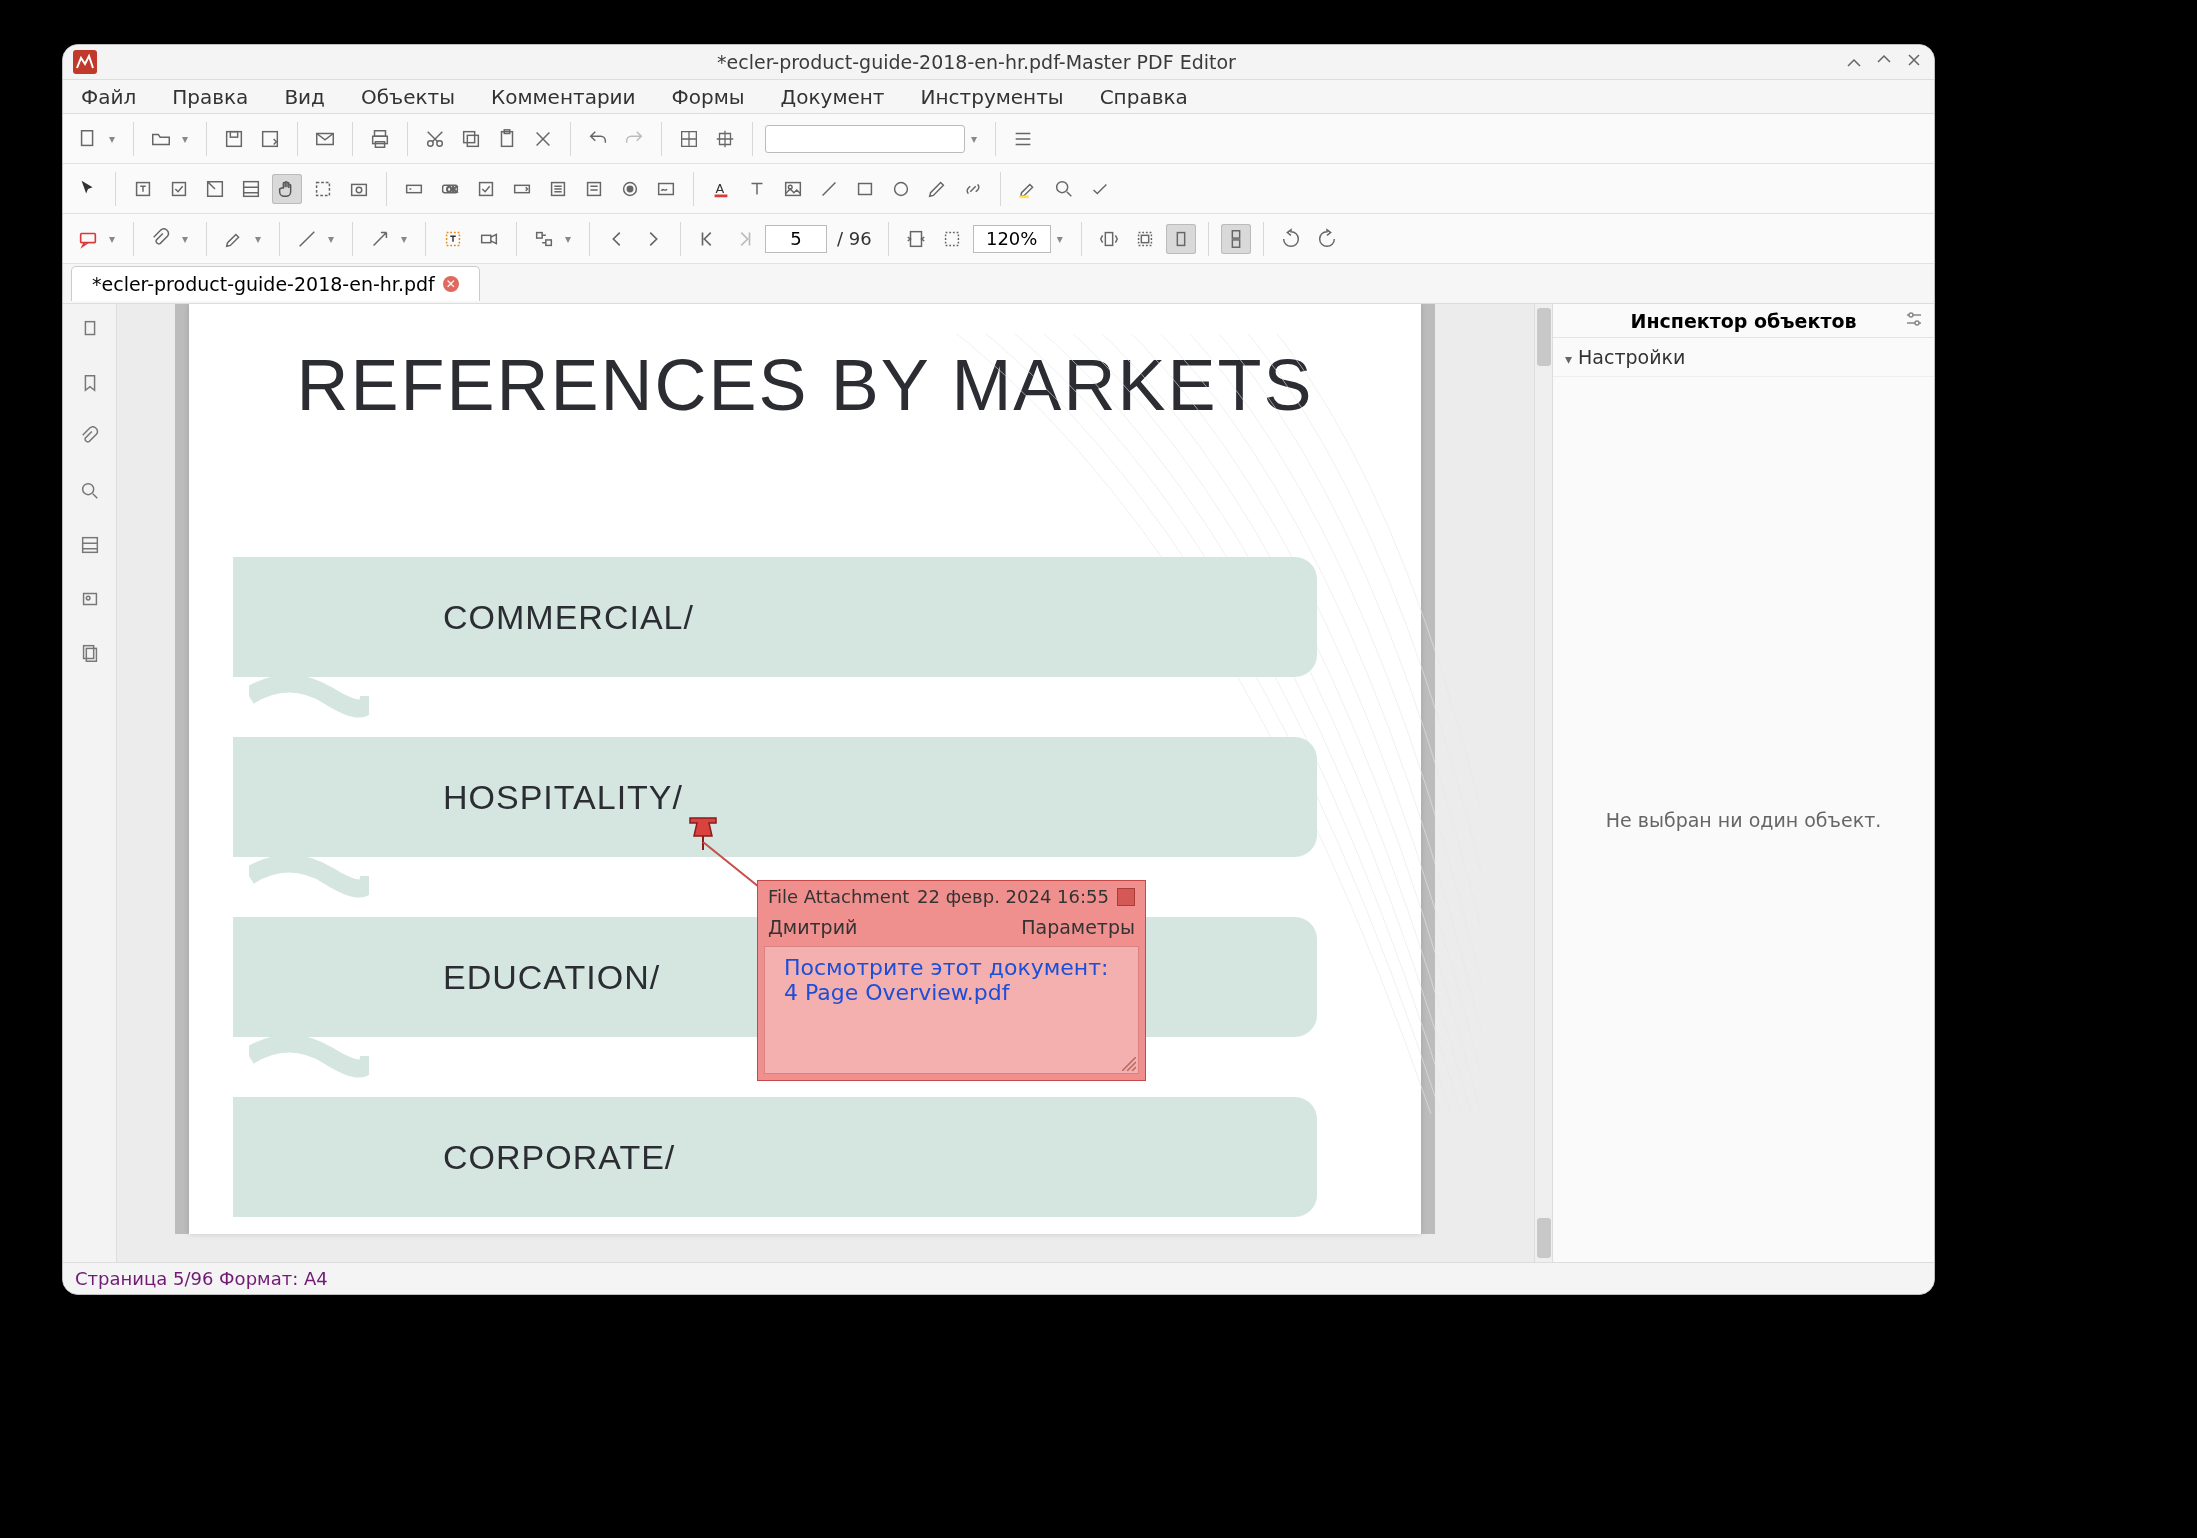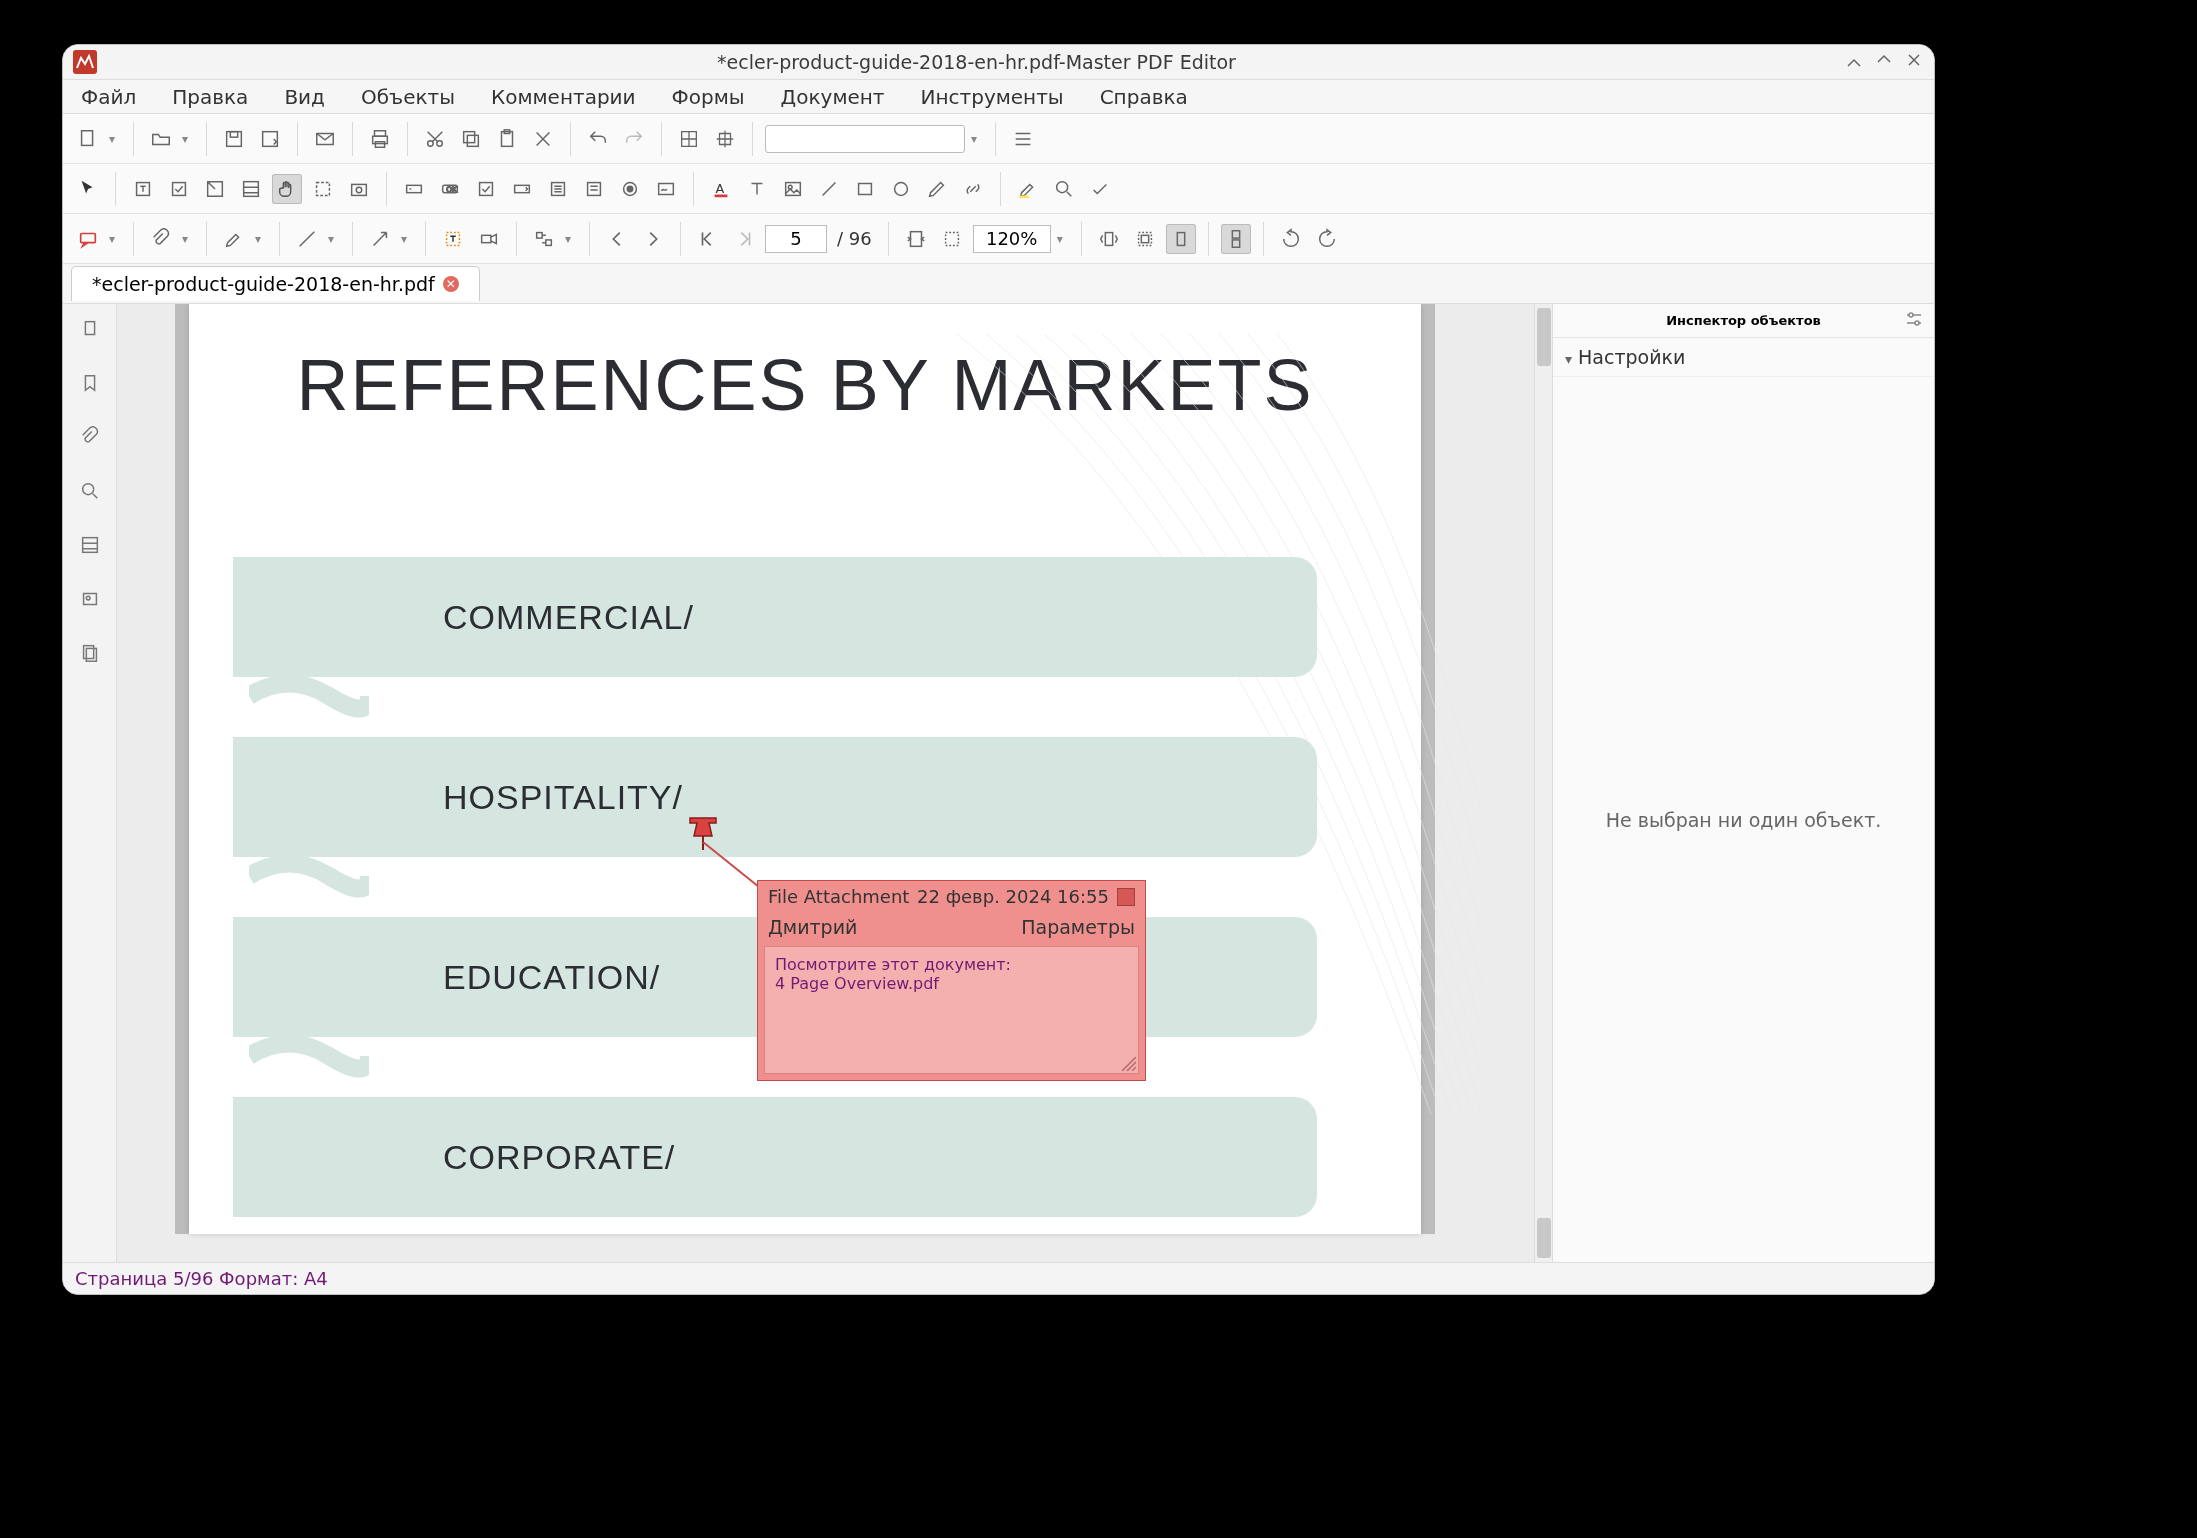--- a/index.html
+++ b/index.html
@@ -50,28 +50,28 @@
 .band span { font-family:"Helvetica Neue",Arial,sans-serif; font-weight:400; font-size:34px; color:#2b2d33; letter-spacing:1px; }
 .swash { position:absolute; left:60px; width:120px; height:50px; }
 
 .pin { position:absolute; left:565px; top:508px; }
 
 .note { position:absolute; left:640px; top:576px; width:389px; background:#ef908e; border:1px solid #c24b49; z-index:5; }
 .note .nh { display:flex; justify-content:space-between; padding:5px 10px; font-size:18px; color:#333; }
 .note .nh .nh-right { display:flex; gap:8px; align-items:center; }
 .note .nh .nh-close { width:18px;height:18px;background:#d35856;border:1px solid #a83d3b; }
 .note .nh2 { display:flex; justify-content:space-between; padding:4px 10px 8px; font-size:19px; color:#333; }
-.note .nbody { margin:0 6px 6px; background:#f4b0ae; border:1px solid #d88381; min-height:128px; padding:8px 10px; font-size:16px; color:#701a75; position:relative; }
+.note .nbody { margin:0 6px 6px; background:#f4b0ae; border:1px solid #d88381; min-height:128px; padding:8px 19px; font-size:22px; color:#1d4ed8; position:relative; }
 .note .nresize { position:absolute; right:2px; bottom:2px; width:14px;height:14px; }
 
 .vscroll { width:18px; background:#efefef; border-left:1px solid #ddd; position:relative; }
 .vscroll .thumb { position:absolute; left:2px; width:14px; background:#c8c8c8; border-radius:3px; }
 
 .inspector { width:382px; background:#fafafa; border-left:1px solid #ddd; display:flex; flex-direction:column; }
-.inspector .ih { height:34px; display:flex; align-items:center; justify-content:center; font-size:13px; font-weight:600; border-bottom:1px solid #e4e4e4; position:relative;text-align:right; }
+.inspector .ih { height:34px; display:flex; align-items:center; justify-content:center; font-size:19px; font-weight:600; border-bottom:1px solid #e4e4e4; position:relative;text-align:right; }
 .inspector .ih .ih-icon { position:absolute; right:10px; color:#888; }
 .inspector .section { padding:8px 12px; font-size:19px; color:#333; border-bottom:1px solid #eee; }
 .inspector .section::before { content:"▾"; font-size:14px; margin-right:6px; color:#666; }
 .inspector .body { flex:1; display:flex; align-items:center; justify-content:center; color:#666; font-size:19px; }
 
 .statusbar { height:32px; border-top:1px solid #ddd; background:#f4f4f4; display:flex; align-items:center; padding:0 12px; font-size:18px; color:#701a75; }
 </style>
 </head>
 <body>
 

